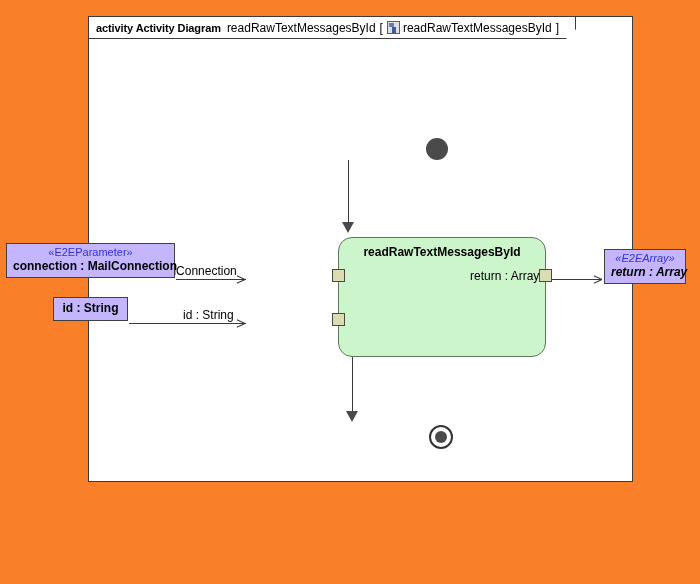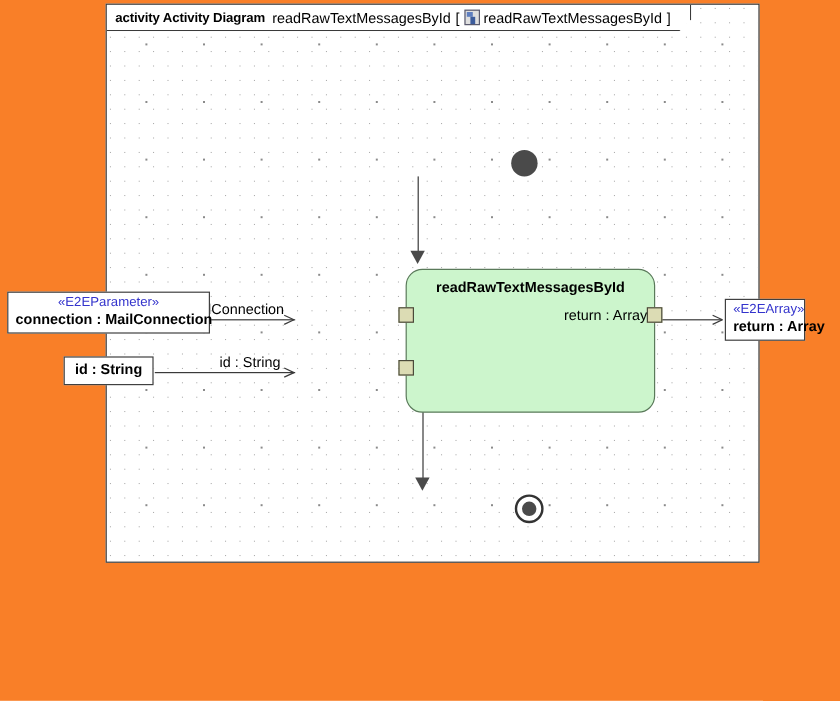--- a/index.html
+++ b/index.html
@@ -12,21 +12,21 @@
     background: #f97f28;
     font-family: "Liberation Sans", sans-serif;
     overflow: hidden;
     position: relative;
   }
 
   
   #diagram-frame {
     position: absolute;
     left: 88px;
-    top: 3px;
+    top: 16px;
     width: 545px;
     height: 466px;
     background: #ffffff;
     border: 1px solid #3a3a3a;
     box-sizing: border-box;
     overflow: hidden;
   }
 
   
   #grid-layer {
@@ -165,21 +165,21 @@
     border: 1px solid #4a4a3a;
     box-sizing: border-box;
   }
   #pin-in-connection { left: 243px; top: 252px; }
   #pin-in-id        { left: 243px; top: 296px; }
   #pin-out-return   { left: 450px; top: 252px; }
 
   
   .param-box {
     position: absolute;
-    background: #ffffff;
+    background: #c4b5fd;
     border: 1px solid #404040;
     box-sizing: border-box;
     text-align: center;
     padding: 2px 6px 3px 6px;
   }
   .param-box .stereo {
     display: block;
     font-size: 11px;
     color: #3333cc;
     line-height: 13px;
@@ -204,22 +204,23 @@
     left: 53px;
     top: 297px;
     width: 75px;
     z-index: 3;
     padding-top: 3px;
     padding-bottom: 4px;
   }
   #param-return {
     left: 604px;
     top: 249px;
-    width: 67px;
+    width: 82px;
     z-index: 3;
+    font-style: italic;
   }
 
   
   .edge-line {
     position: absolute;
     background: #3a3a3a;
   }
   .edge-h { height: 1px; }
   .edge-v { width: 1px; }
 

